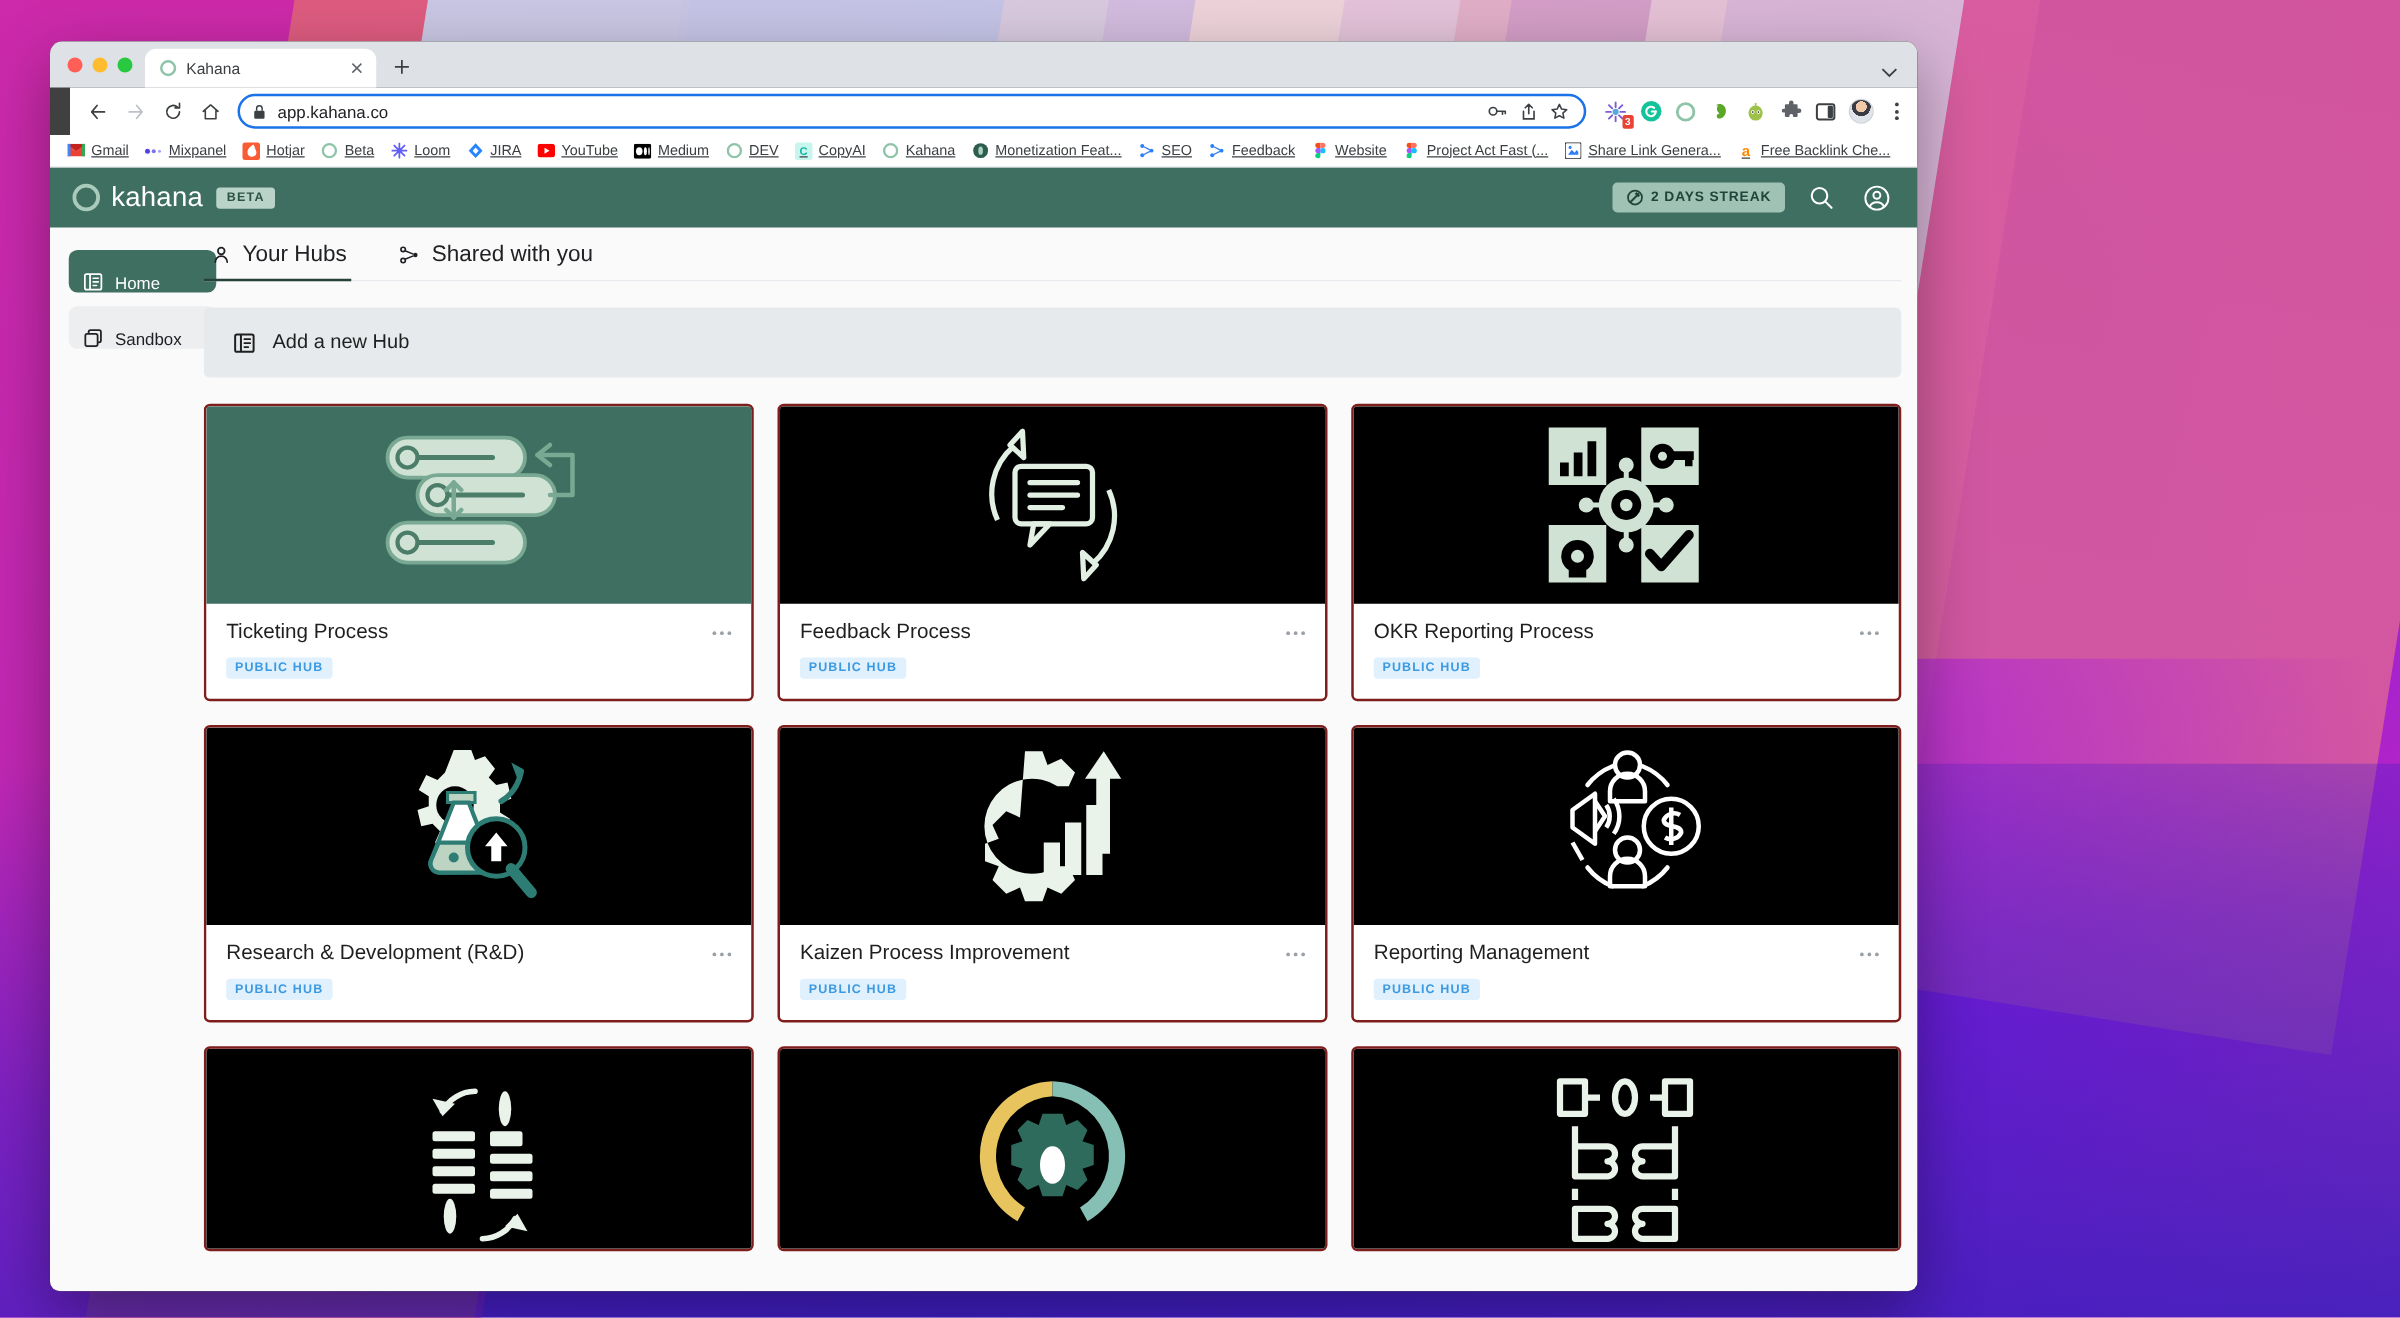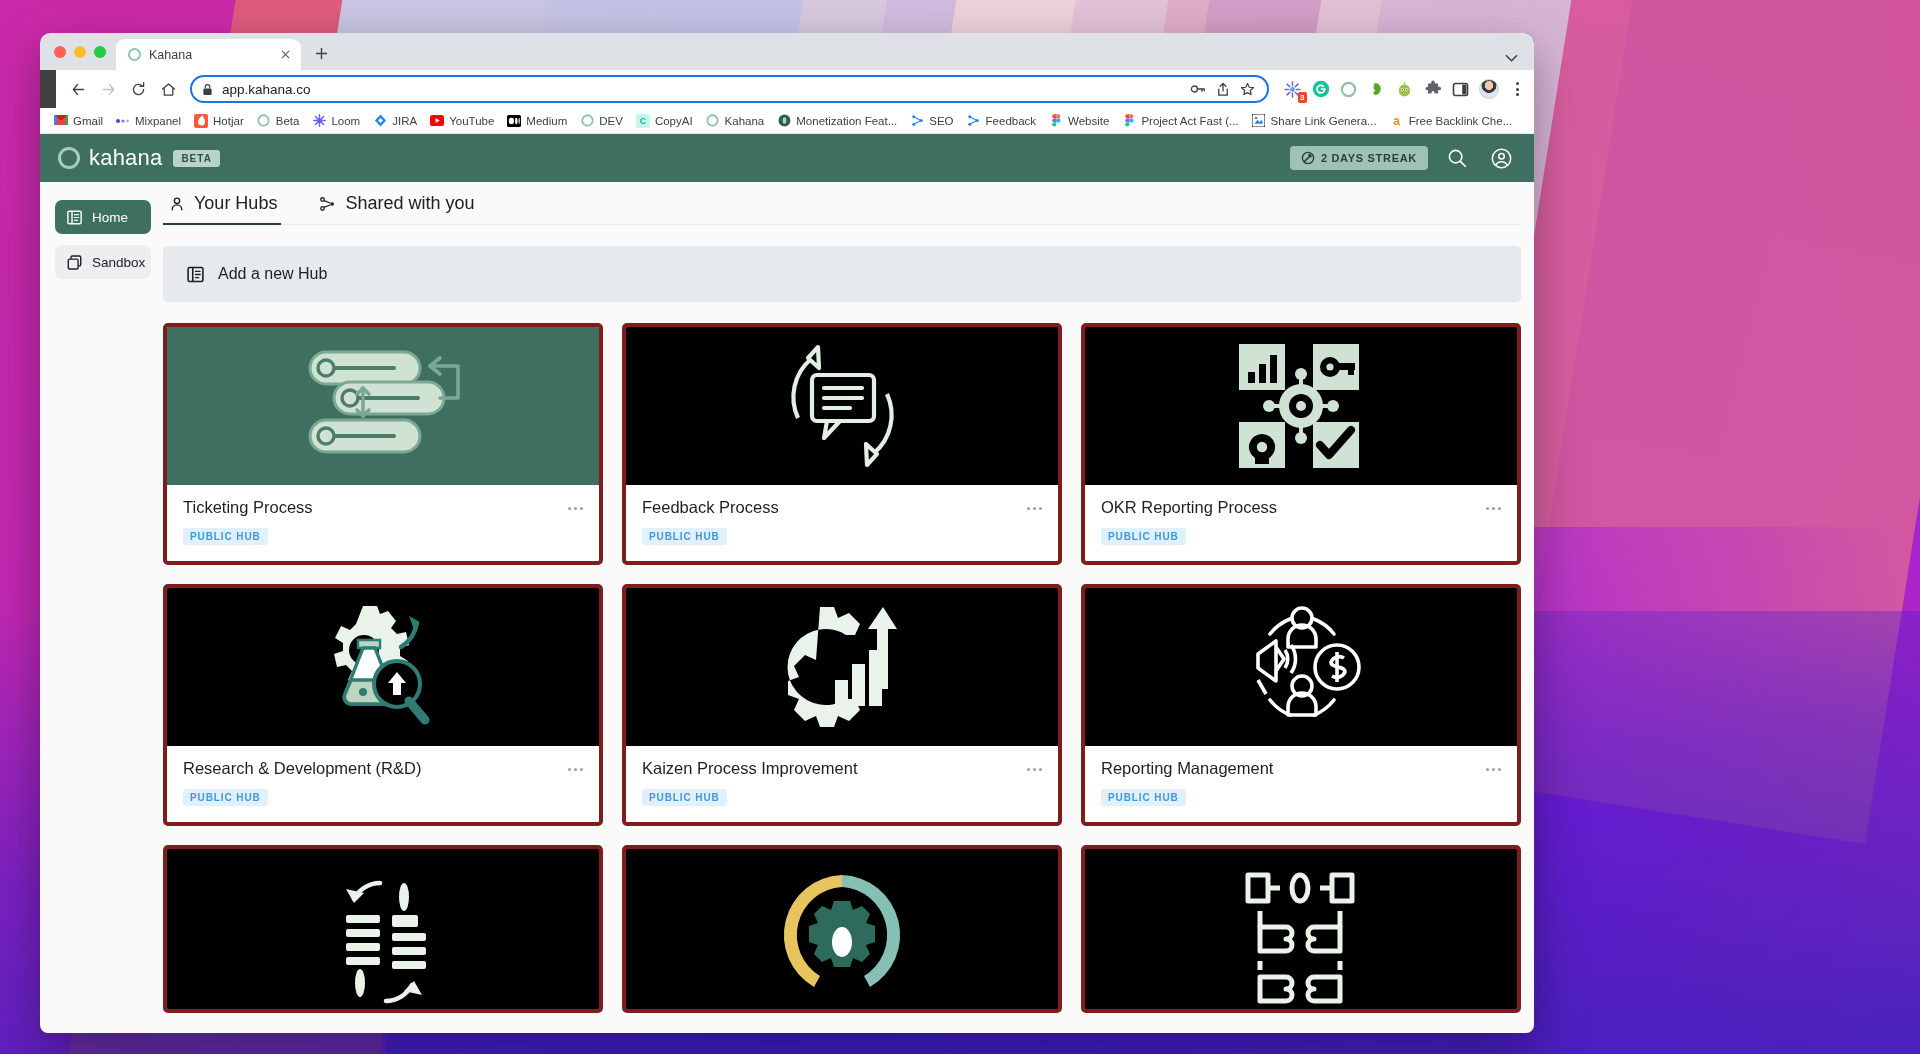--- a/index.html
+++ b/index.html
@@ -104,21 +104,21 @@
                 background: radial-gradient(circle at 50% 30%, #f0c9a8 0 28%, #3b3b45 29% 48%, #dfe3ea 49%);
                 border:1px solid #d0d3d8; }
   .kebab { width:18px; display:flex; flex-direction:column; align-items:center; gap:2.5px; }
   .kebab i { width:3px; height:3px; background:#3c4043; border-radius:50%; display:block; }
 
   .bookmarks {
     height:26px; background:#fff; display:flex; align-items:center; gap:1px;
     padding:0 8px; overflow:hidden; border-bottom:1px solid #e6e8eb; flex:0 0 auto;
   }
   .bm { display:flex; align-items:center; gap:5px; padding:3px 6px; border-radius:4px;
-        font-size:11.5px; color:#3c4043; white-space:nowrap; }
+        font-size:11.5px; color:#3c4043; white-space:nowrap;text-decoration:underline; }
   .bm-ico { width:14px; height:14px; display:flex; align-items:center; justify-content:center;
             font-size:10px; border-radius:2px; flex:0 0 auto; }
 
   
   .app { flex:1; background:#fafafa; overflow:hidden; display:flex; flex-direction:column; }
   .app-header {
     height:48px; background:#3f6f61; display:flex; align-items:center;
     padding:0 18px; flex:0 0 auto;
   }
   .logo-mark { width:22px; height:22px; border-radius:50%;
@@ -132,21 +132,21 @@
   .streak {
     background:#9fc2b5; color:#22453a; font-size:11px; font-weight:700; letter-spacing:.7px;
     padding:5px 11px; border-radius:4px; display:flex; align-items:center; gap:6px;
   }
   .hdr-ico { width:30px; height:30px; margin-left:14px; display:flex; align-items:center;
              justify-content:center; color:#fff; }
 
   .body-row { flex:1; display:flex; min-height:0; }
   .sidebar { width:123px; flex:0 0 auto; padding:18px 0 0 15px; }
   .side-item {
-    width:96px; height:34px; border-radius:7px; display:flex; align-items:center;
+    width:118px; height:34px; border-radius:7px; display:flex; align-items:flex-end;
     gap:9px; padding-left:11px; font-size:13.5px; margin-bottom:11px;
   }
   .side-item.active { background:#3f6f61; color:#fff; }
   .side-item.idle { background:#eceef0; color:#202124; }
 
   .main { flex:1; min-width:0; padding-right:0; overflow:hidden; }
   .tabs { display:flex; gap:0; padding-left:0; border-bottom:1px solid #e8eaed; margin-right:13px;}
   .ptab {
     display:flex; align-items:center; gap:9px; padding:11px 20px 10px 6px;
     font-size:18px; color:#202124; position:relative; margin-right:16px;
@@ -157,21 +157,21 @@
   .addhub {
     margin:21px 13px 0 0; height:56px; background:#e6eaec; border-radius:5px;
     display:flex; align-items:center; gap:13px; padding-left:23px;
     font-size:16px; color:#1f1f1f;
   }
   .grid {
     display:grid; grid-template-columns:repeat(3,1fr); gap:19px;
     margin:21px 13px 0 0;
   }
   .card {
-    background:#fff; border:4px solid #7f1d1d; border-radius:5px; overflow:hidden;
+    background:#fff; border:2px solid #7f1d1d; border-radius:5px; overflow:hidden;
     display:flex; flex-direction:column;
   }
   .card-img { height:158px; display:flex; align-items:center; justify-content:center; }
   .card-img.dark { background:#000; }
   .card-img.green { background:#3f6f61; }
   .card-meta { padding:13px 16px 16px 16px; position:relative; }
   .card-title { font-size:16.5px; color:#1f1f1f; margin-bottom:9px; }
   .pill {
     display:inline-block; background:#e0f0fd; color:#3b9ae1; font-size:10px;
     font-weight:700; letter-spacing:.9px; padding:3px 7px; border-radius:3px;

